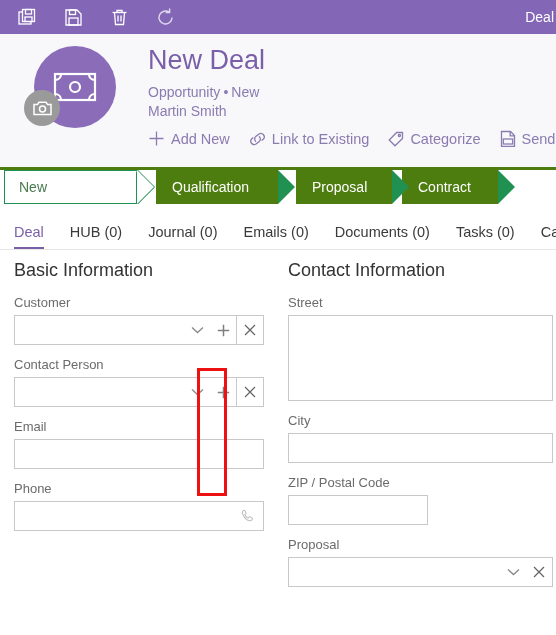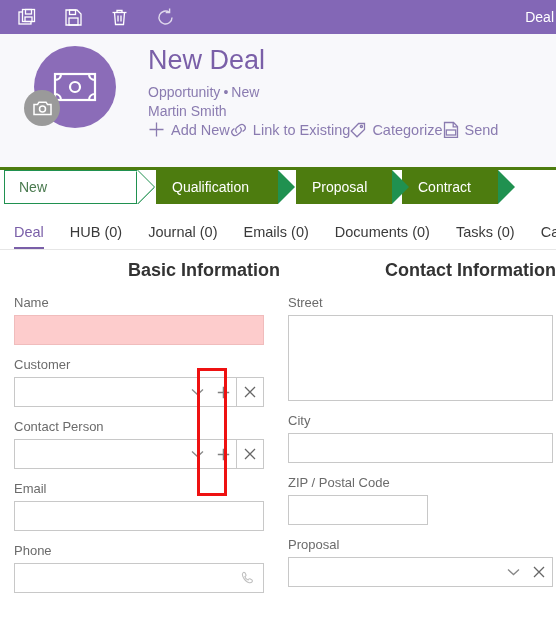--- a/index.html
+++ b/index.html
@@ -95,20 +95,22 @@
   .hero-sub .dot { padding: 0 3px; }
   .hero-owner {
     font-size: 14px;
     color: #8a7bb0;
     line-height: 19px;
     white-space: nowrap;
   }
   .hero-actions {
     display: flex;
     align-items: center;
+    gap: 19px;
+    margin-top: 9px;
     white-space: nowrap;
   }
   .haction {
     display: flex;
     align-items: center;
     gap: 6px;
     color: #8a7bb0;
     font-size: 14.5px;
     cursor: pointer;
   }
@@ -198,24 +200,23 @@
     display: flex;
     padding-top: 10px;
   }
   .col { position: relative; }
   .col-left  { width: 280px; padding-left: 14px; }
   .col-right { width: 276px; padding-left: 8px; }
 
   .section-title {
     font-size: 18px;
     color: #333333;
-    font-weight: bold;
+    font-weight: normal;
     margin-bottom: 14px;
     white-space: nowrap;
-    text-align: right;
   }
   .field { margin-bottom: 12px; }
   .flabel {
     font-size: 13px;
     color: #6b6b6b;
     margin-bottom: 5px;
     white-space: nowrap;
   }
   .fbox {
     position: relative;
@@ -436,26 +437,20 @@
   <div class="tab">Documents (0)</div>
   <div class="tab">Tasks (0)</div>
   <div class="tab">Calen</div>
 </div>
 
 <div class="form">
 
   <div class="col col-left">
     <div class="section-title">Basic Information</div>
 
-    <div class="field">
-      <div class="flabel">Name</div>
-      <div class="fbox required w250">
-        <input type="text" value="" style="">
-      </div>
-    </div>
 
     <div class="field">
       <div class="flabel">Customer</div>
       <div class="lookup">
         <div class="lk-main">
           <input type="text" value="" style="">
           <span class="lk-chev">
             <svg width="13" height="8" viewBox="0 0 13 8">
                 <path d="M1 1.5l5.5 5 5.5-5" stroke="#888" stroke-width="1.3" fill="none"></path>
               </svg>

